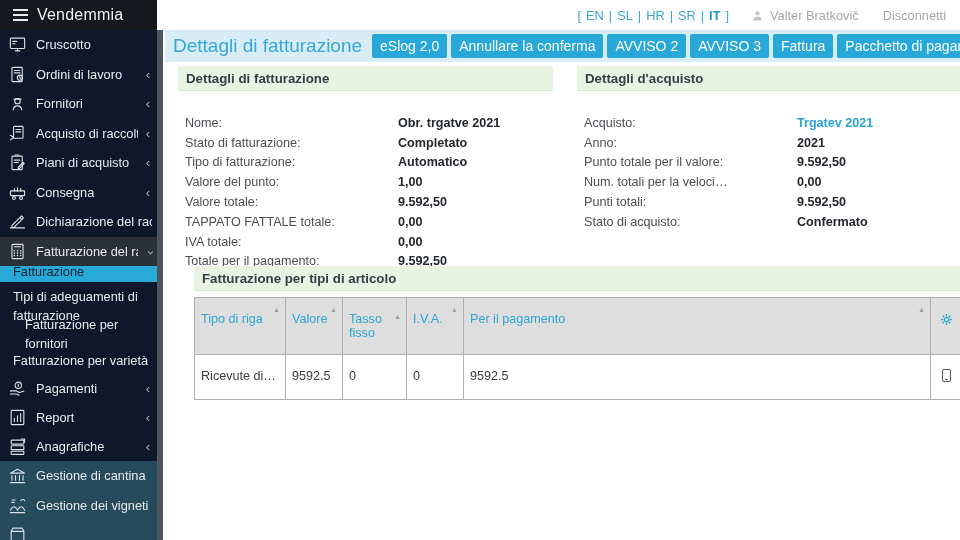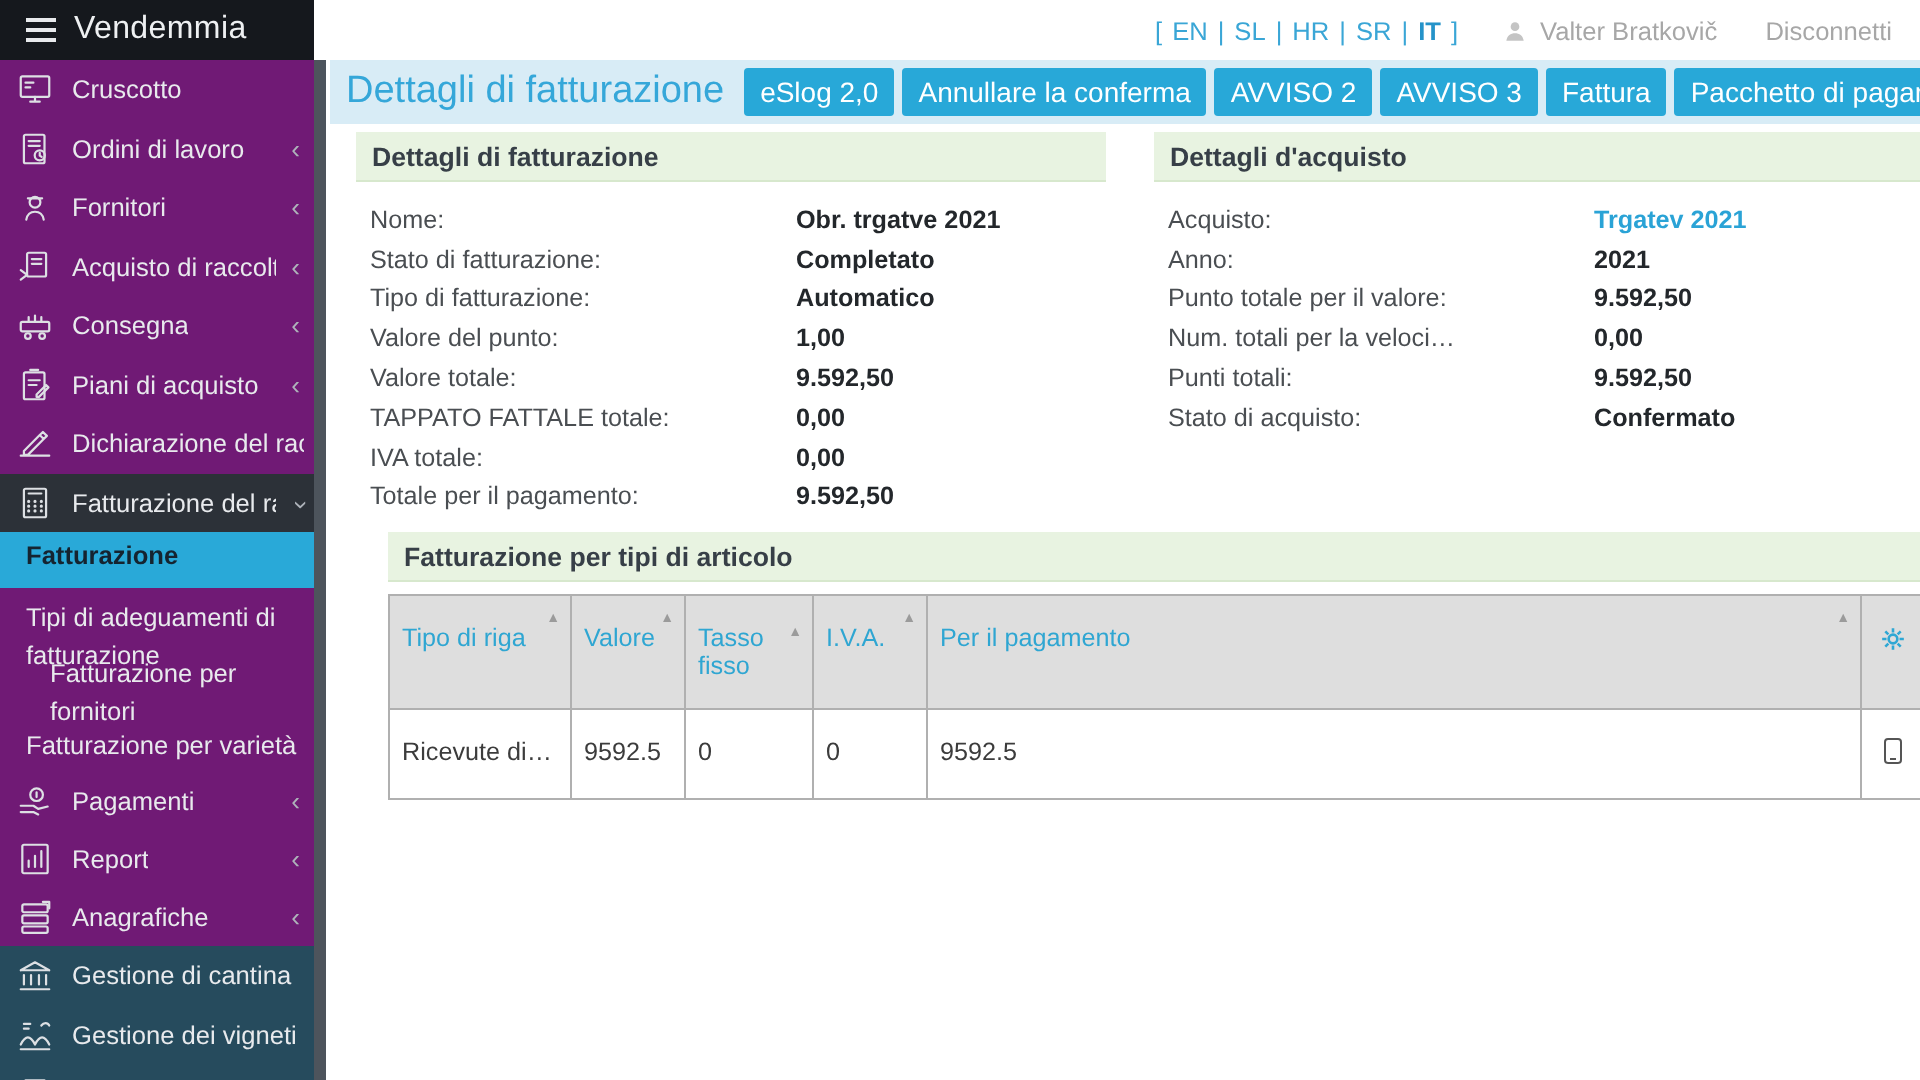--- a/index.html
+++ b/index.html
@@ -1,36 +1,36 @@
 <!DOCTYPE html>
 <html><head>
 <meta charset="utf-8">
 <style>
   * { box-sizing: border-box; margin: 0; padding: 0; }
   html,body { width:960px; height:540px; overflow:hidden; }
   body { font-family:"Liberation Sans", sans-serif; background:#fff; position:relative; }
 
   
-  .sidebar { position:absolute; left:0; top:0; width:157px; height:540px; background:#701a75; color:#e8eaed; }
+  .sidebar { position:absolute; left:0; top:0; width:157px; height:540px; background:#0f172a; color:#e8eaed; }
   .sidebar-scrollbar { position:absolute; left:157px; top:30px; width:6px; height:510px; background:#4d545c; }
   .sidebar-header { height:30px; background:#15181d; display:flex; align-items:center; padding-left:13px; gap:9px; }
   .hamburger { display:inline-flex; flex-direction:column; gap:3px; }
   .hamburger i { display:block; width:15px; height:2px; background:#e8eaed; }
   .app-title { font-size:16px; color:#eef0f2; letter-spacing:.2px; }
 
   .nav-item { display:flex; align-items:center; height:29.5px; padding:0 5px 0 7px; gap:8px; font-size:12.8px; cursor:pointer; }
   .nav-item .ico { width:21px; height:19px; flex:0 0 21px; color:#dde0e4; display:flex; align-items:center; justify-content:center; }
   .nav-item .lbl { white-space:nowrap; overflow:hidden; }
   .nav-item.has-chevron::after { content:"‹"; margin-left:auto; color:#aeb3ba; font-size:13px; padding-right:2px; }
   .nav-item.open { background:#2c3138; }
   .nav-item.open::after { content:"‹"; margin-left:auto; color:#aeb3ba; font-size:13px; transform:rotate(-90deg); padding-right:2px; }
 
   .subitem { font-size:12.8px; padding:6px 8px 6px 13px; line-height:1.45; cursor:pointer; color:#e8eaed; }
   .subitem.active { background:#29a9d8; color:#152430; }
-  .sub-1 { height:28px; display:flex; align-items:center; padding-top:0; padding-bottom:4px;font-weight:bold; }
+  .sub-1 { height:16px; display:flex; align-items:center; padding-top:0; padding-bottom:4px; }
   .sub-2 { height:39px; }
   .sub-3 { height:27px; display:flex; align-items:center; padding-top:0; padding-bottom:0;margin-left:12px; }
   .sub-4 { height:26px; display:flex; align-items:center; padding-top:0; padding-bottom:0; }
   .after-item { height:29px; }
   .mgmt { background:#264b5d; }
   .mgmt .nav-item { height:29.5px; }
   .mgmt-partial { height:8px; overflow:hidden; }
 
   svg.icon { width:19px; height:19px; stroke:currentColor; fill:none; stroke-width:1.4; stroke-linecap:round; stroke-linejoin:round; }
 
@@ -50,21 +50,21 @@
   .btn { background:#28a8d8; color:#fff; font-size:14px; font-family:"Liberation Sans",sans-serif;
          border:none; border-radius:2px; height:24px; padding:0 8px; white-space:nowrap; cursor:pointer; }
 
   .content { position:relative; width:795px; height:478px; }
 
   .section-head { background:#e8f3e1; border-bottom:1px solid #d7e8cd; height:25px; display:flex; align-items:center;
                   padding-left:8px; font-size:13.3px; font-weight:bold; color:#373f47; }
 
   .panel-left  { position:absolute; left:13px;  top:4px; width:375px; }
   .panel-right { position:absolute; left:412px; top:4px; width:390px; }
-  .fields { margin-top:9px; }
+  .fields { margin-top:22px; }
   .frow { display:flex; height:19.8px; align-items:center; padding-left:7px; font-size:12.6px; }
   .frow .flabel { width:213px; color:#4a4e52; white-space:nowrap; overflow:hidden; }
   .frow .fvalue { font-weight:bold; color:#23272b; white-space:nowrap; }
   .frow .fvalue.link { color:#2aa3d6; cursor:pointer; }
 
   .table-section { position:absolute; left:29px; top:204px; width:777px; }
   .grid { margin-top:6px; width:768px; border-collapse:collapse; table-layout:fixed; font-size:12.6px; }
   .grid th, .grid td { border:1px solid #b0b0b0; padding:14px 6px; text-align:left; vertical-align:top; }
   .grid thead th { background:#dedede; color:#2fa6d2; font-weight:normal; position:relative; }
   .grid thead th .sort { position:absolute; right:5px; top:8px; font-size:7px; color:#9b9b9b; }
@@ -123,36 +123,36 @@
         <svg class="icon" viewBox="0 0 24 24">
           <rect x="7" y="3" width="12" height="15" rx="1"></rect>
           <path d="M10 7h6M10 10h6M3 14l4 3-4 3"></path>
         </svg>
       </span>
     <span class="lbl">Acquisto di raccolta</span>
   </div>
   <div class="nav-item has-chevron">
     <span class="ico">
         <svg class="icon" viewBox="0 0 24 24">
+          <rect x="5" y="4" width="13" height="17" rx="1"></rect>
+          <path d="M9 2.5h5M8 9h7M8 12h5M13 18l6-6 1.5 1.5-6 6H13z"></path>
+        </svg>
+      </span>
+    <span class="lbl">Piani di acquisto</span>
+  </div>
+  <div class="nav-item has-chevron">
+    <span class="ico">
+        <svg class="icon" viewBox="0 0 24 24">
           <rect x="3" y="10" width="18" height="6" rx="1"></rect>
           <circle cx="7.5" cy="19" r="1.8"></circle>
           <circle cx="16.5" cy="19" r="1.8"></circle>
           <path d="M8 10V7m4 3V6m4 4V7"></path>
         </svg>
       </span>
     <span class="lbl">Consegna</span>
-  </div>
-  <div class="nav-item has-chevron">
-    <span class="ico">
-        <svg class="icon" viewBox="0 0 24 24">
-          <rect x="5" y="4" width="13" height="17" rx="1"></rect>
-          <path d="M9 2.5h5M8 9h7M8 12h5M13 18l6-6 1.5 1.5-6 6H13z"></path>
-        </svg>
-      </span>
-    <span class="lbl">Piani di acquisto</span>
   </div>
   <div class="nav-item">
     <span class="ico">
         <svg class="icon" viewBox="0 0 24 24">
           <path d="M3 20h18M5 17l10-10 2.5 2.5-10 10H5zM15 7l2-2 2.5 2.5-2 2"></path>
         </svg>
       </span>
     <span class="lbl">Dichiarazione del raccolto</span>
   </div>
   <div class="nav-item open">

